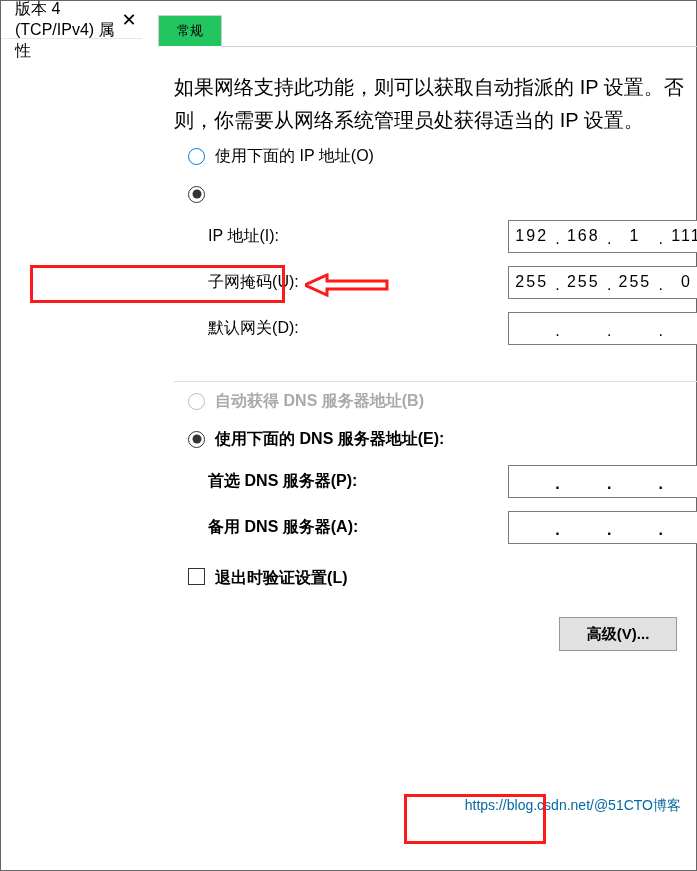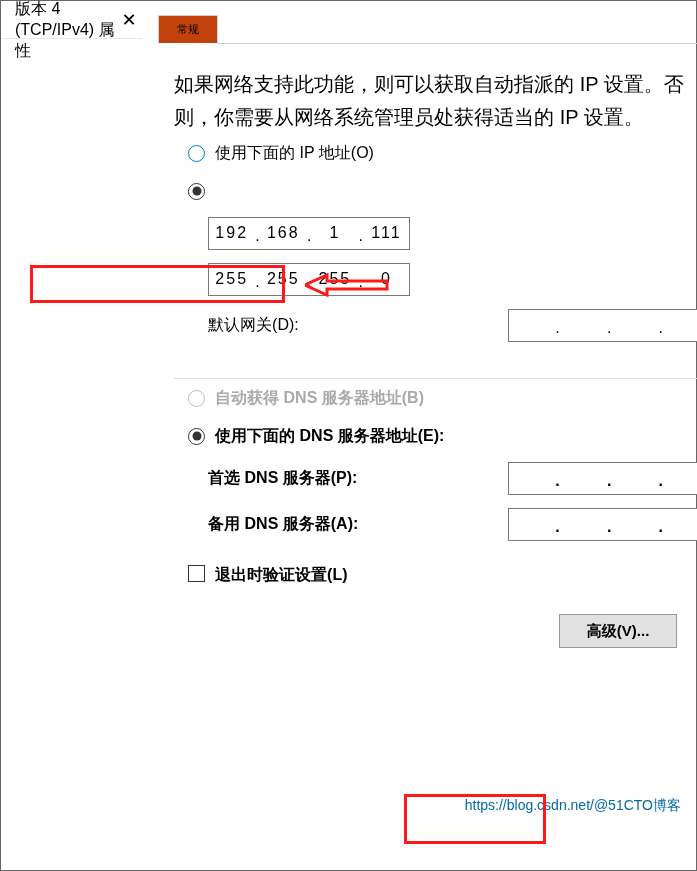--- a/index.html
+++ b/index.html
@@ -44,23 +44,23 @@
     }
     .tab-bar {
       display: flex;
       border-bottom: 1px solid #d0d0d0;
       margin-bottom: 0;
     }
     .tab {
       padding: 6px 18px;
       border: 1px solid #d0d0d0;
       border-bottom: 1px solid #fff;
-      background: #c2410c;
+      background: #22c55e;
       margin-bottom: -1px;
-      font-size: 11px;
+      font-size: 13px;
       cursor: pointer;
     }
     .tab-panel {
       flex: 1;
       padding: 24px 16px 16px 16px;
       display: flex;
       flex-direction: column;
     }
     .intro {
       font-size: 20px;
@@ -221,32 +221,34 @@
       <div class="group">
         <div class="radio-row">
           <span class="radio blue"></span>
           <span class="radio-label">使用下面的 IP 地址(O)</span>
         </div>
         <div class="radio-row">
           <span class="radio checked"></span>
         </div>
 
         <div class="field-row">
+          <span class="field-label">IP 地址(I):</span>
           <div class="ip-input">
             <span class="octet">192</span>
               <span class="dot">.</span>
             <span class="octet">168</span>
               <span class="dot">.</span>
             <span class="octet">1</span>
               <span class="dot">.</span>
             <span class="octet">111</span>
           </div>
         </div>
 
         <div class="field-row">
+          <span class="field-label">子网掩码(U):</span>
           <div class="ip-input">
             <span class="octet">255</span>
               <span class="dot">.</span>
             <span class="octet">255</span>
               <span class="dot">.</span>
             <span class="octet">255</span>
               <span class="dot">.</span>
             <span class="octet">0</span>
           </div>
         </div>

